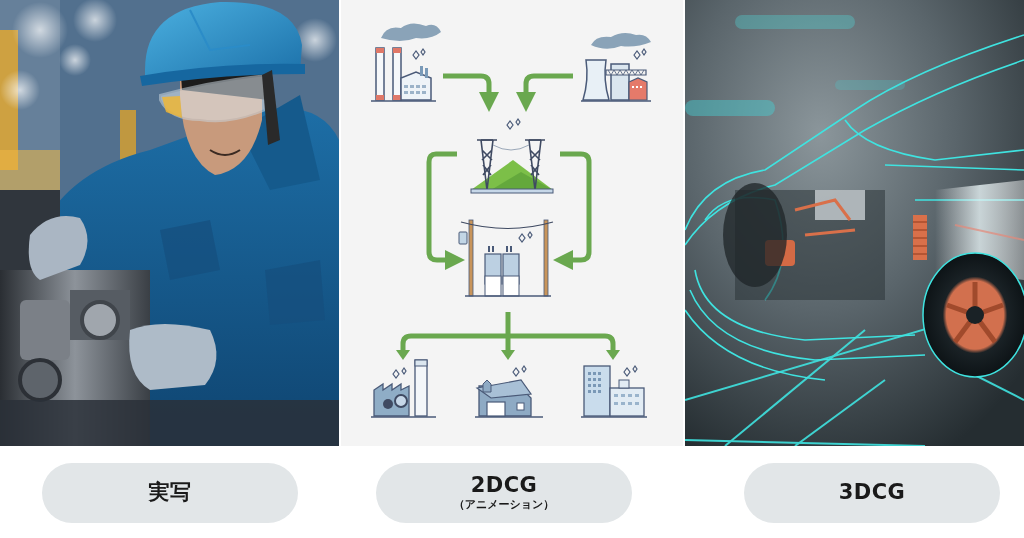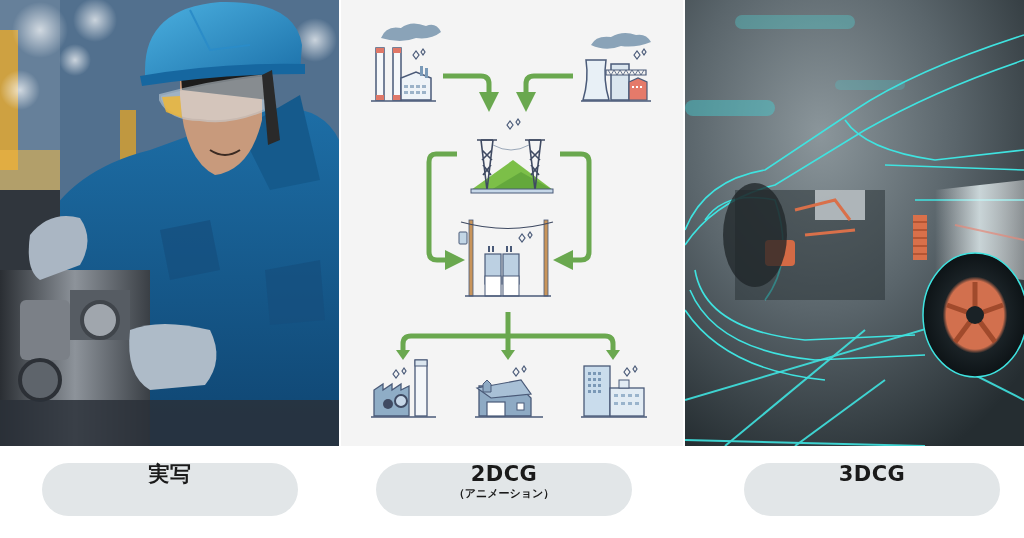--- a/index.html
+++ b/index.html
@@ -5,23 +5,23 @@
   * { box-sizing: border-box; margin: 0; padding: 0; }
   html, body { width: 1024px; height: 538px; background: #ffffff; overflow: hidden; }
   body { position: relative; font-family: "DejaVu Sans", "Liberation Sans", sans-serif; }
 
   .panel { position: absolute; top: 0; height: 446px; overflow: hidden; }
   #panel-photo { left: 0; width: 339px; background: linear-gradient(160deg, #6f8aa3 0%, #3b5a7a 35%, #1c3550 70%, #0c1a28 100%); }
   #panel-2d { left: 341px; width: 342px; background: #f4f4f4; }
   #panel-3d { left: 685px; width: 339px; background: radial-gradient(ellipse at 40% 30%, #8a9498 0%, #5d686e 40%, #2c3438 100%); }
 
   .caption {
-    position: absolute; top: 463px; width: 256px; height: 53px;
+    position: absolute; top: 463px; width: 256px; height: 60px;
     border-radius: 31px; background: #e2e6e8;
-    display: flex; flex-direction: column; align-items: center; 
+    display: flex; flex-direction: column; align-items: center; justify-content: center;
     color: #1a1a1a; text-align: center;
   }
   #caption-photo { left: 42px; }
   #caption-2d { left: 376px; }
   #caption-3d { left: 744px; }
   .cap-main { font-size: 21px; font-weight: bold; letter-spacing: 0.5px; line-height: 1.1; }
   .cap-sub { font-size: 11px; font-weight: bold; line-height: 1.2; margin-top: 1px; }
 
   svg { display: block; }
 </style>

